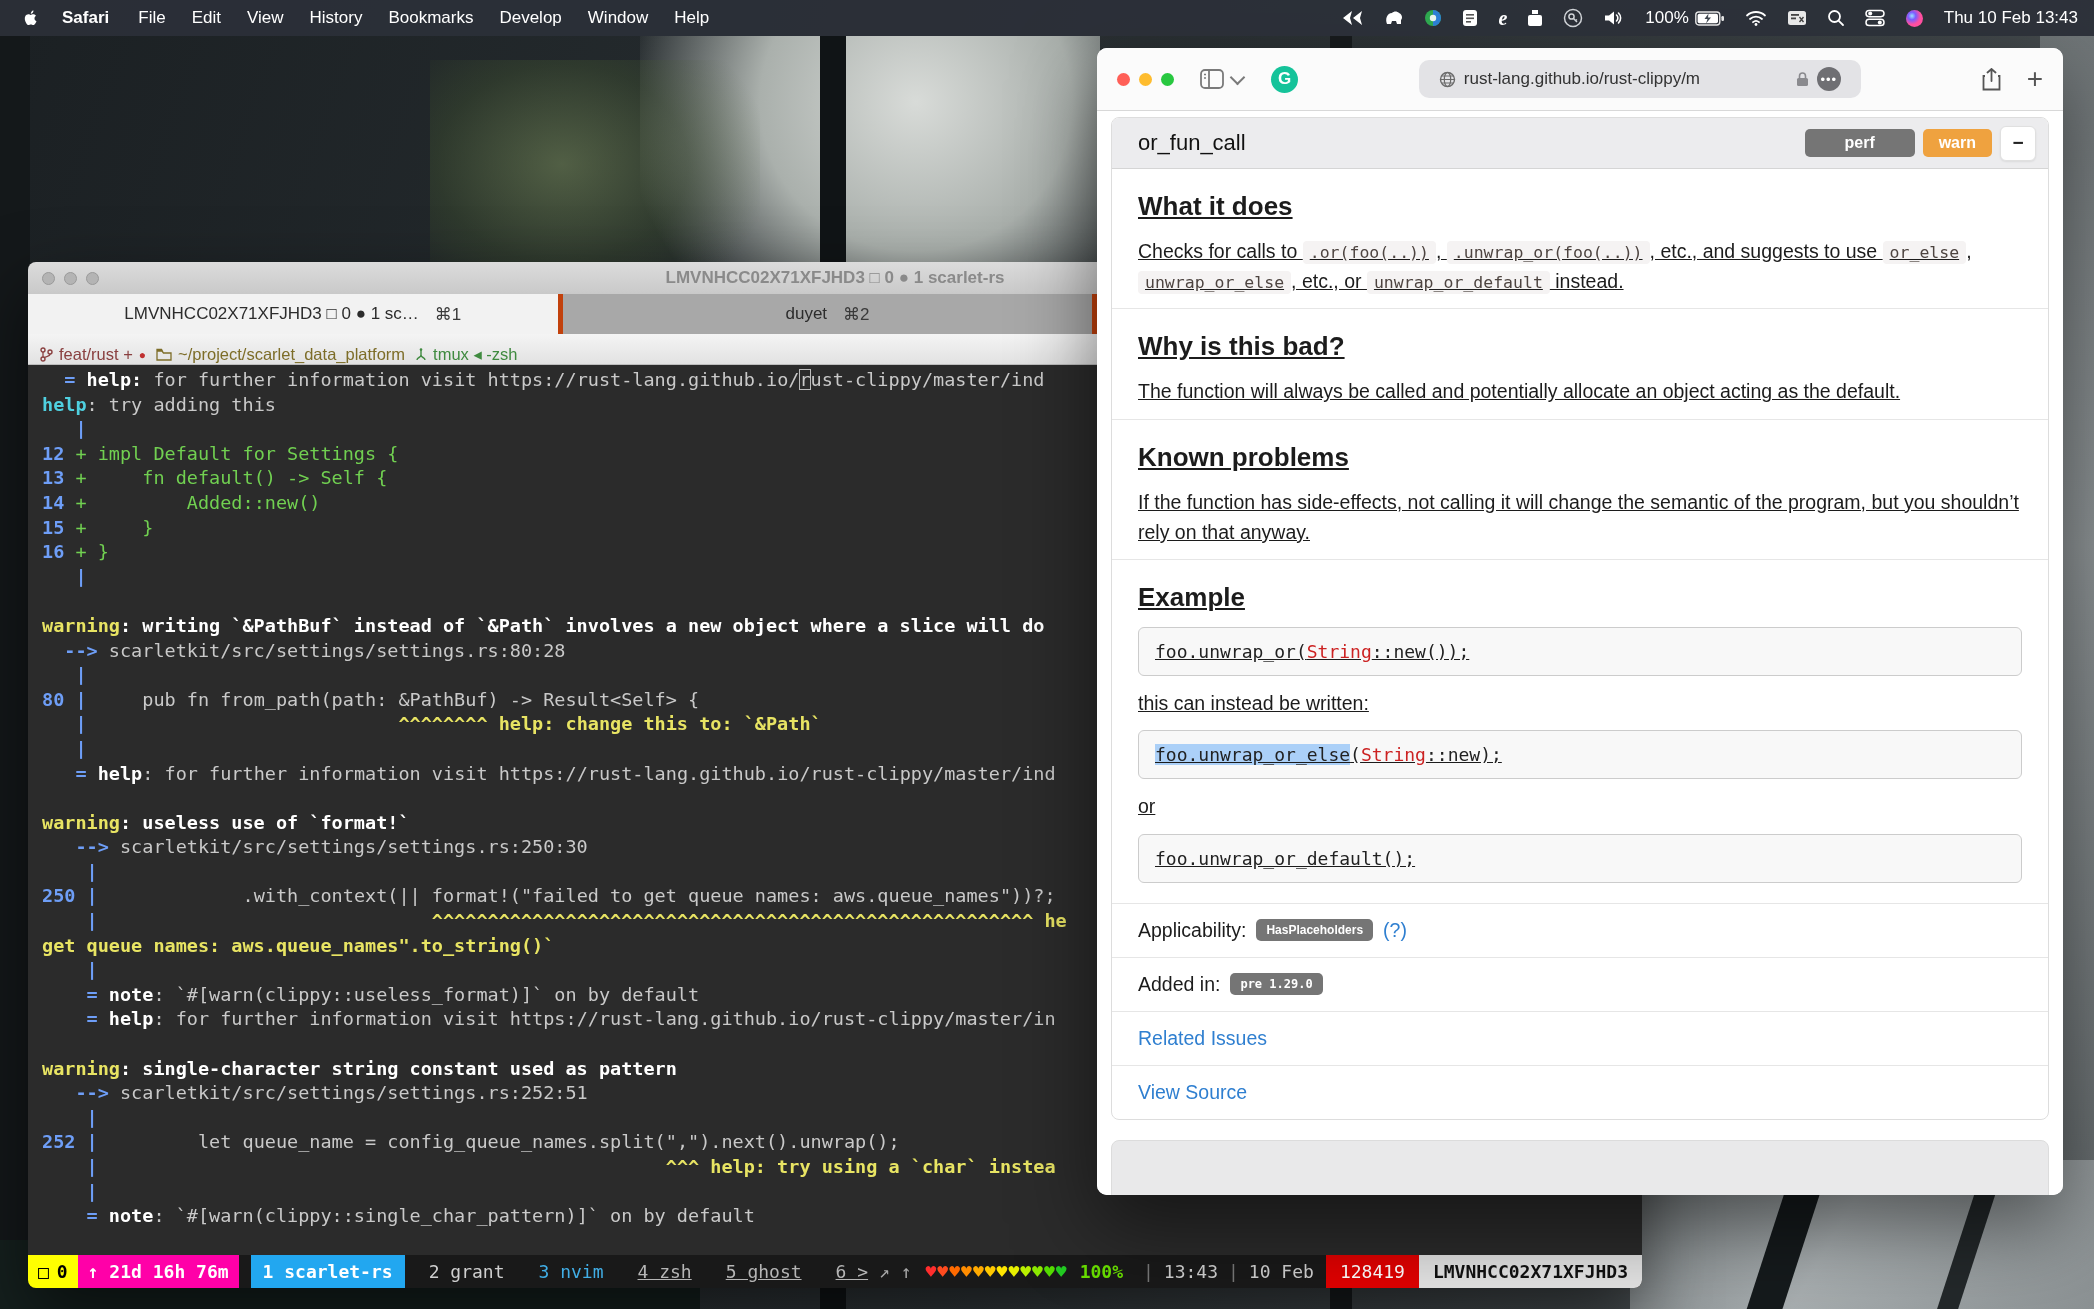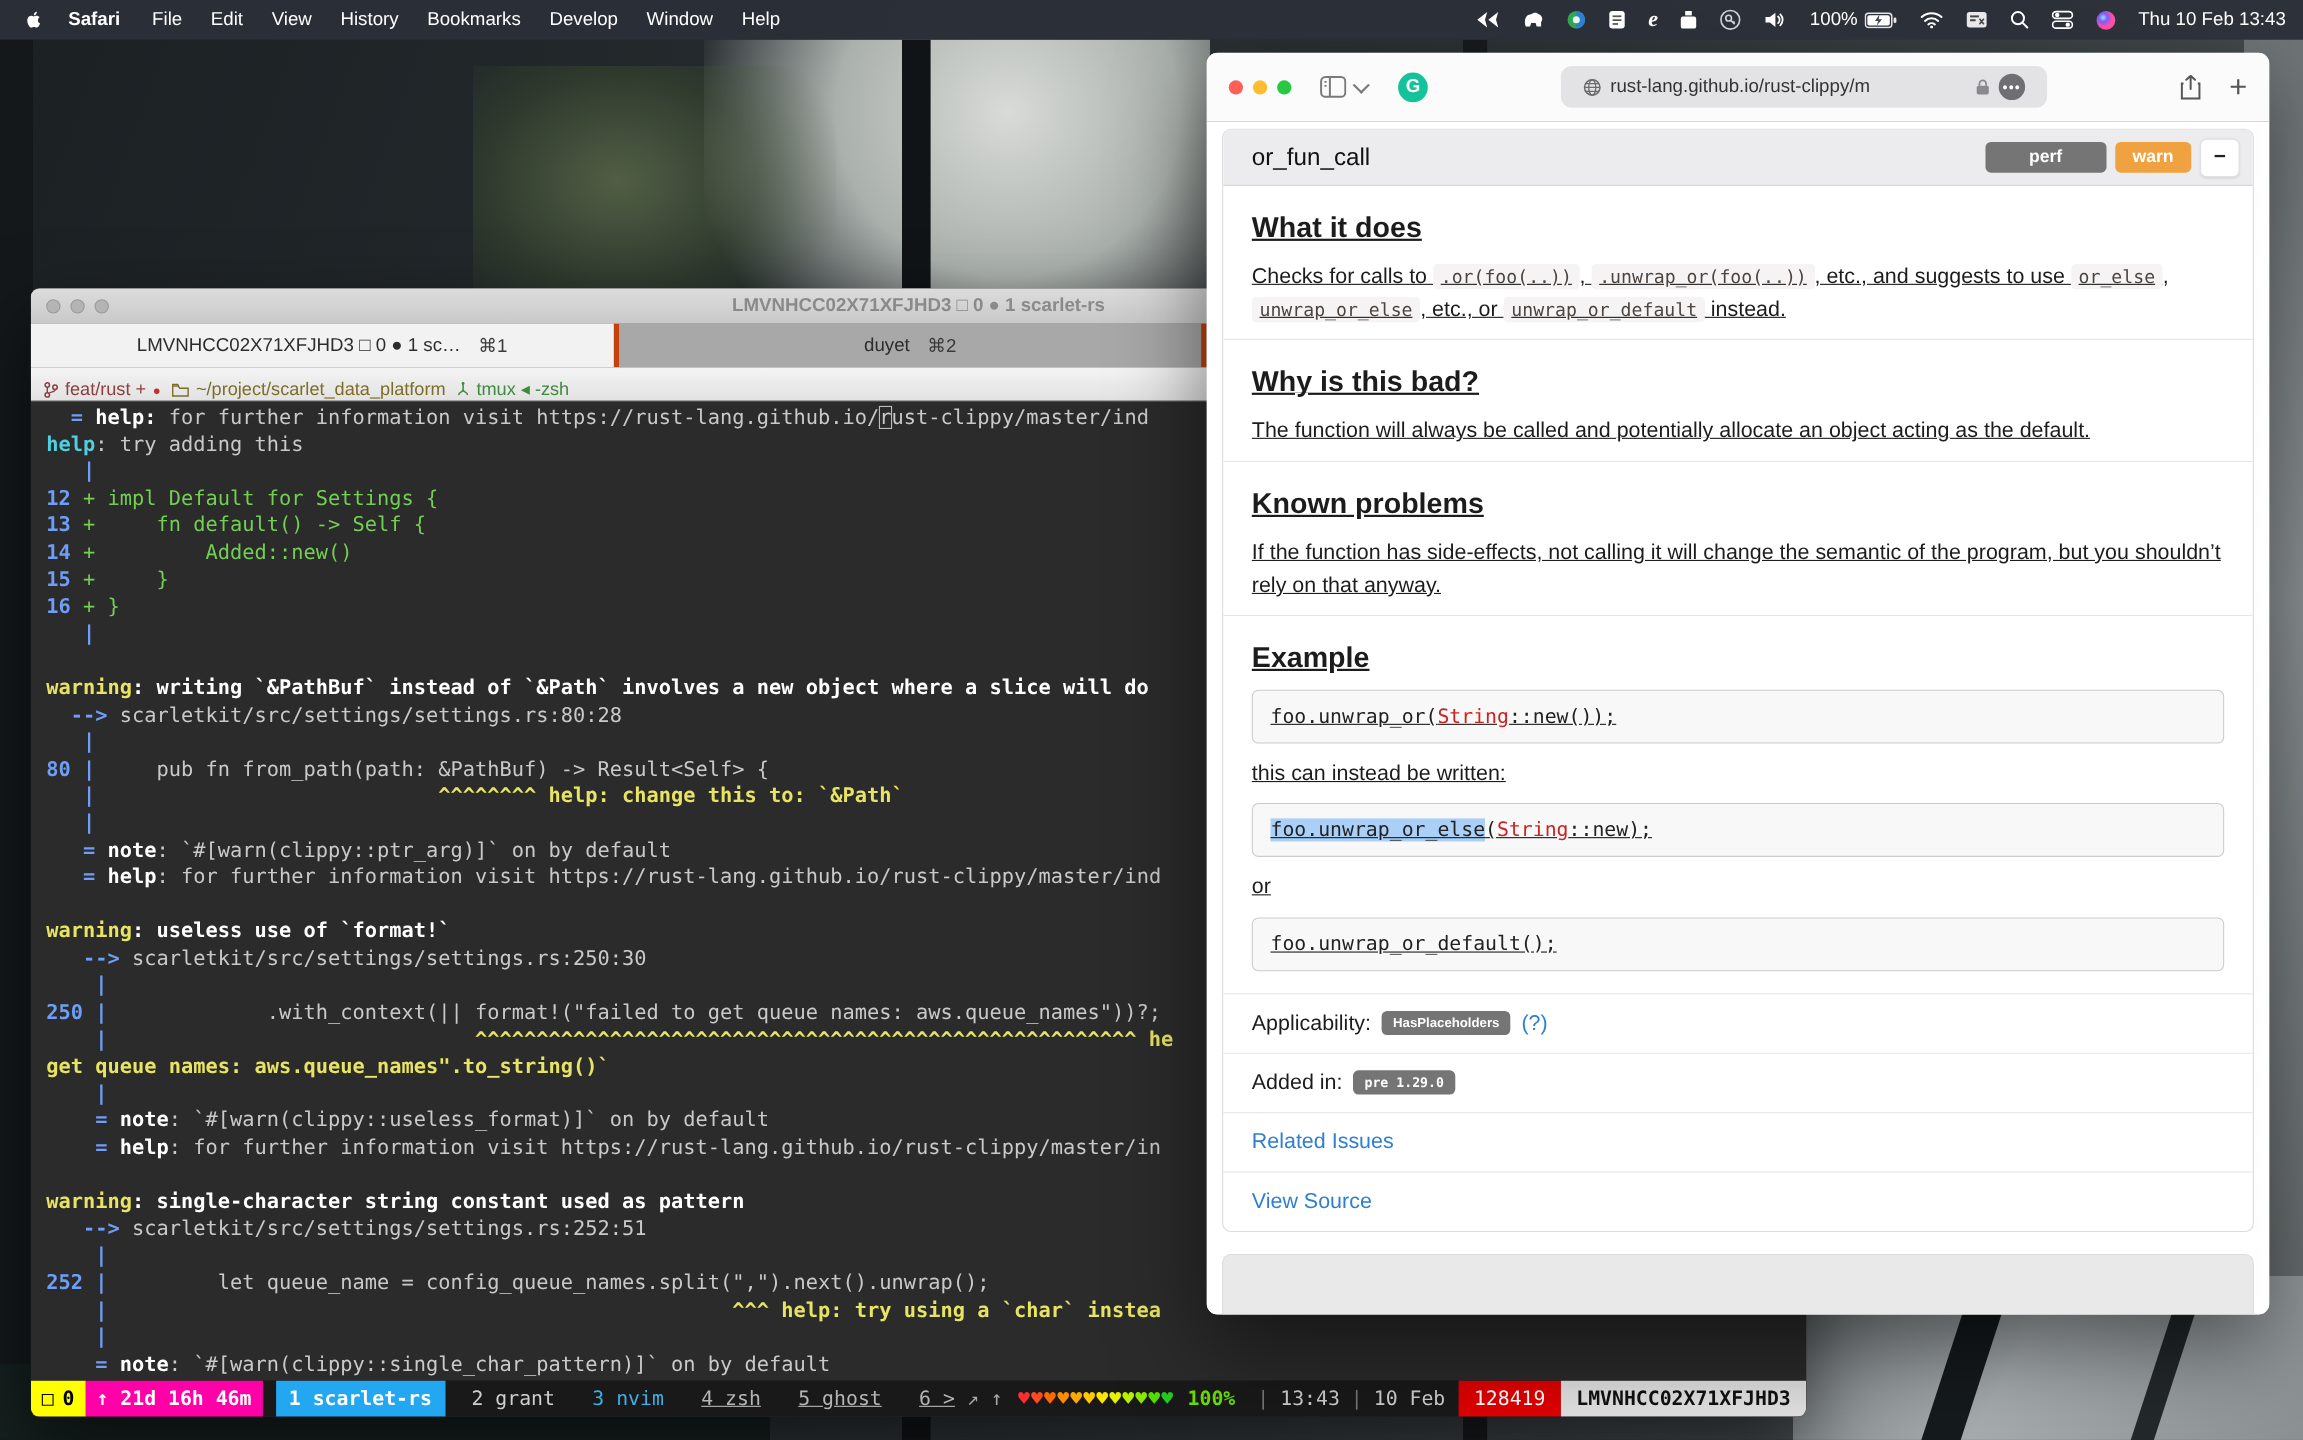--- a/index.html
+++ b/index.html
@@ -354,21 +354,20 @@
         <div class="tline"><span class="t-l">15</span><span class="t-g"> +     }</span></div>
         <div class="tline"><span class="t-l">16</span><span class="t-g"> + }</span></div>
         <div class="tline"><span class="t-l">   |</span></div>
         <div class="tline">&nbsp;</div>
         <div class="tline"><span class="t-y">warning</span><span class="t-b">: writing `&amp;PathBuf` instead of `&amp;Path` involves a new object where a slice will do</span></div>
         <div class="tline"><span class="t-l">  --&gt; </span><span class="t-d">scarletkit/src/settings/settings.rs:80:28</span></div>
         <div class="tline"><span class="t-l">   |</span></div>
         <div class="tline"><span class="t-l">80</span><span class="t-l"> | </span><span class="t-d">    pub fn from_path(path: &amp;PathBuf) -&gt; Result&lt;Self&gt; {</span></div>
         <div class="tline"><span class="t-l">   |</span><span class="t-y">                            ^^^^^^^^ help: change this to: `&amp;Path`</span></div>
         <div class="tline"><span class="t-l">   |</span></div>
-        <div class="tline"><span class="t-l">   = </span><span class="t-b">note</span><span class="t-d">: `#[warn(clippy::ptr_arg)]` on by default</span></div>
         <div class="tline"><span class="t-l">   = </span><span class="t-b">help</span><span class="t-d">: for further information visit https://rust-lang.github.io/rust-clippy/master/ind</span></div>
         <div class="tline">&nbsp;</div>
         <div class="tline"><span class="t-y">warning</span><span class="t-b">: useless use of `format!`</span></div>
         <div class="tline"><span class="t-l">   --&gt; </span><span class="t-d">scarletkit/src/settings/settings.rs:250:30</span></div>
         <div class="tline"><span class="t-l">    |</span></div>
         <div class="tline"><span class="t-l">250</span><span class="t-l"> | </span><span class="t-d">            .with_context(|| format!("failed to get queue names: aws.queue_names"))?;</span></div>
         <div class="tline"><span class="t-l">    |</span><span class="t-y">                              ^^^^^^^^^^^^^^^^^^^^^^^^^^^^^^^^^^^^^^^^^^^^^^^^^^^^^^ he</span></div>
         <div class="tline"><span class="t-y">get queue names: aws.queue_names".to_string()`</span></div>
         <div class="tline"><span class="t-l">    |</span></div>
         <div class="tline"><span class="t-l">    = </span><span class="t-b">note</span><span class="t-d">: `#[warn(clippy::useless_format)]` on by default</span></div>
@@ -380,21 +379,21 @@
         <div class="tline"><span class="t-l">252</span><span class="t-l"> | </span><span class="t-d">        let queue_name = config_queue_names.split(",").next().unwrap();</span></div>
         <div class="tline"><span class="t-l">    |</span><span class="t-y">                                                   ^^^ help: try using a `char` instea</span></div>
         <div class="tline"><span class="t-l">    |</span></div>
         <div class="tline"><span class="t-l">    = </span><span class="t-b">note</span><span class="t-d">: `#[warn(clippy::single_char_pattern)]` on by default</span></div>
       </div>
     <div class="term-tmux">
       <span class="tm-seg tm-yellow">
         <span>□</span>
         <span>0</span>
       </span>
-      <span class="tm-seg tm-magenta">↑ 21d 16h 46m</span>
+      <span class="tm-seg tm-magenta">↑ 21d 16h 76m</span>
       <span style="display:flex;height:100%;align-items:center;gap:14px;padding-left:4px;">
           <span class="tm-win tw-active">1 scarlet-rs</span>
           <span class="tm-win tw-plain">2 grant</span>
           <span class="tm-win tw-accent">3 nvim</span>
           <span class="tm-win tw-dim">4 zsh</span>
           <span class="tm-win tw-dim">5 ghost</span>
           <span class="tm-win tw-dim">6 &gt;</span>
         </span>
       <span class="tm-right">
         <span class="tm-arrows">↗ ↑</span>

